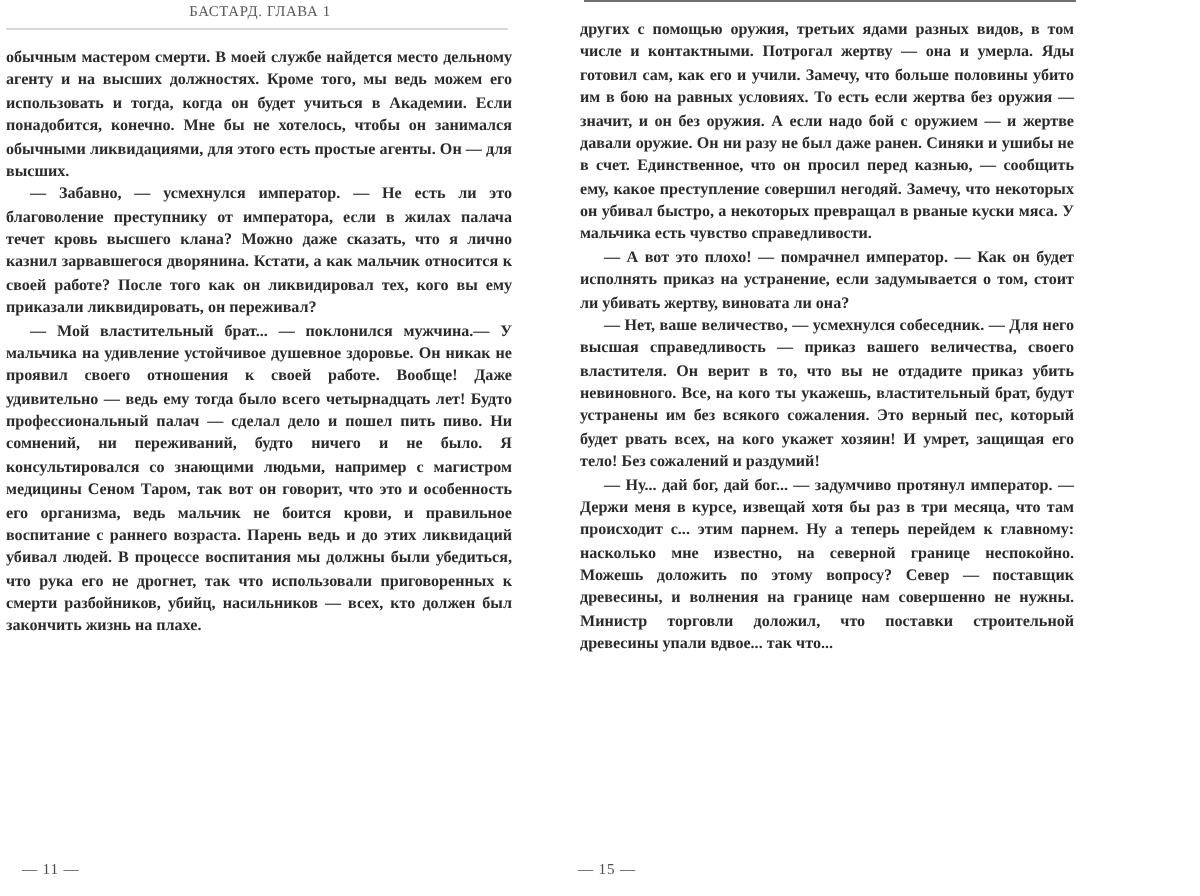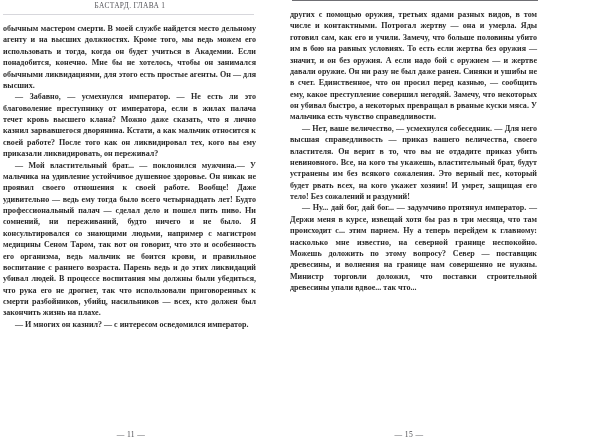--- a/index.html
+++ b/index.html
@@ -90,23 +90,23 @@
   .column p {
     margin: 0;
     text-indent: 12px;
     font-weight: bold;
   }
   .column p.no-indent { text-indent: 0; }
 
   .folio {
     position: absolute;
     bottom: 9px;
-    left: 0;
+    left: 11px;
     right: 0;
-    text-align: center;
+    text-align: left;
     font-size: 7.6px;
     color: #4a4a4f;
     letter-spacing: 0.4px;
     margin-top: 11px;
   }
   .page-left .folio  { padding-right: 8px; }
   .page-right .folio { padding-left: 8px; }
 </style>
 </head>
 <body>
@@ -117,32 +117,32 @@
 
   <div class="page page-left">
 
     <div class="running-head">БАСТАРД. Глава 1</div>
     <div class="head-rule"></div>
 
     <div class="column">
       <p class="no-indent">обычным мастером смерти. В моей службе найдется место дельному агенту и на высших должностях. Кроме того, мы ведь можем его использовать и тогда, когда он будет учиться в Академии. Если понадобится, конечно. Мне бы не хотелось, чтобы он занимался обычными ликвидациями, для этого есть простые агенты. Он — для высших.</p>
       <p>— Забавно, — усмехнулся император. — Не есть ли это благоволение преступнику от императора, если в жилах палача течет кровь высшего клана? Можно даже сказать, что я лично казнил зарвавшегося дворянина. Кстати, а как мальчик относится к своей работе? После того как он ликвидировал тех, кого вы ему приказали ликвидировать, он переживал?</p>
       <p>— Мой властительный брат... — поклонился мужчина.— У мальчика на удивление устойчивое душевное здоровье. Он никак не проявил своего отношения к своей работе. Вообще! Даже удивительно — ведь ему тогда было всего четырнадцать лет! Будто профессиональный палач — сделал дело и пошел пить пиво. Ни сомнений, ни переживаний, будто ничего и не было. Я консультировался со знающими людьми, например с магистром медицины Сеном Таром, так вот он говорит, что это и особенность его организма, ведь мальчик не боится крови, и правильное воспитание с раннего возраста. Парень ведь и до этих ликвидаций убивал людей. В процессе воспитания мы должны были убедиться, что рука его не дрогнет, так что использовали приговоренных к смерти разбойников, убийц, насильников — всех, кто должен был закончить жизнь на плахе.</p>
-      <p>— И многих он казнил? — с интересом осведомился император.</p>
     </div>
 
     <div class="folio">— 11 —</div>
   </div>
 
   <div class="page page-right">
 
     <div class="head-rule"></div>
 
     <div class="column">
       <p class="no-indent">других с помощью оружия, третьих ядами разных видов, в том числе и контактными. Потрогал жертву — она и умерла. Яды готовил сам, как его и учили. Замечу, что больше половины убито им в бою на равных условиях. То есть если жертва без оружия — значит, и он без оружия. А если надо бой с оружием — и жертве давали оружие. Он ни разу не был даже ранен. Синяки и ушибы не в счет. Единственное, что он просил перед казнью, — сообщить ему, какое преступление совершил негодяй. Замечу, что некоторых он убивал быстро, а некоторых превращал в рваные куски мяса. У мальчика есть чувство справедливости.</p>
+      <p>— А вот это плохо! — помрачнел император. — Как он будет исполнять приказ на устранение, если задумывается о том, стоит ли убивать жертву, виновата ли она?</p>
       <p>— Нет, ваше величество, — усмехнулся собеседник. — Для него высшая справедливость — приказ вашего величества, своего властителя. Он верит в то, что вы не отдадите приказ убить невиновного. Все, на кого ты укажешь, властительный брат, будут устранены им без всякого сожаления. Это верный пес, который будет рвать всех, на кого укажет хозяин! И умрет, защищая его тело! Без сожалений и раздумий!</p>
       <p>— Ну... дай бог, дай бог... — задумчиво протянул император. — Держи меня в курсе, извещай хотя бы раз в три месяца, что там происходит с... этим парнем. Ну а теперь перейдем к главному: насколько мне известно, на северной границе неспокойно. Можешь доложить по этому вопросу? Север — поставщик древесины, и волнения на границе нам совершенно не нужны. Министр торговли доложил, что поставки строительной древесины упали вдвое... так что...</p>
     </div>
 
     <div class="folio">— 15 —</div>
   </div>
 
 </div>
 
 </body></html>

